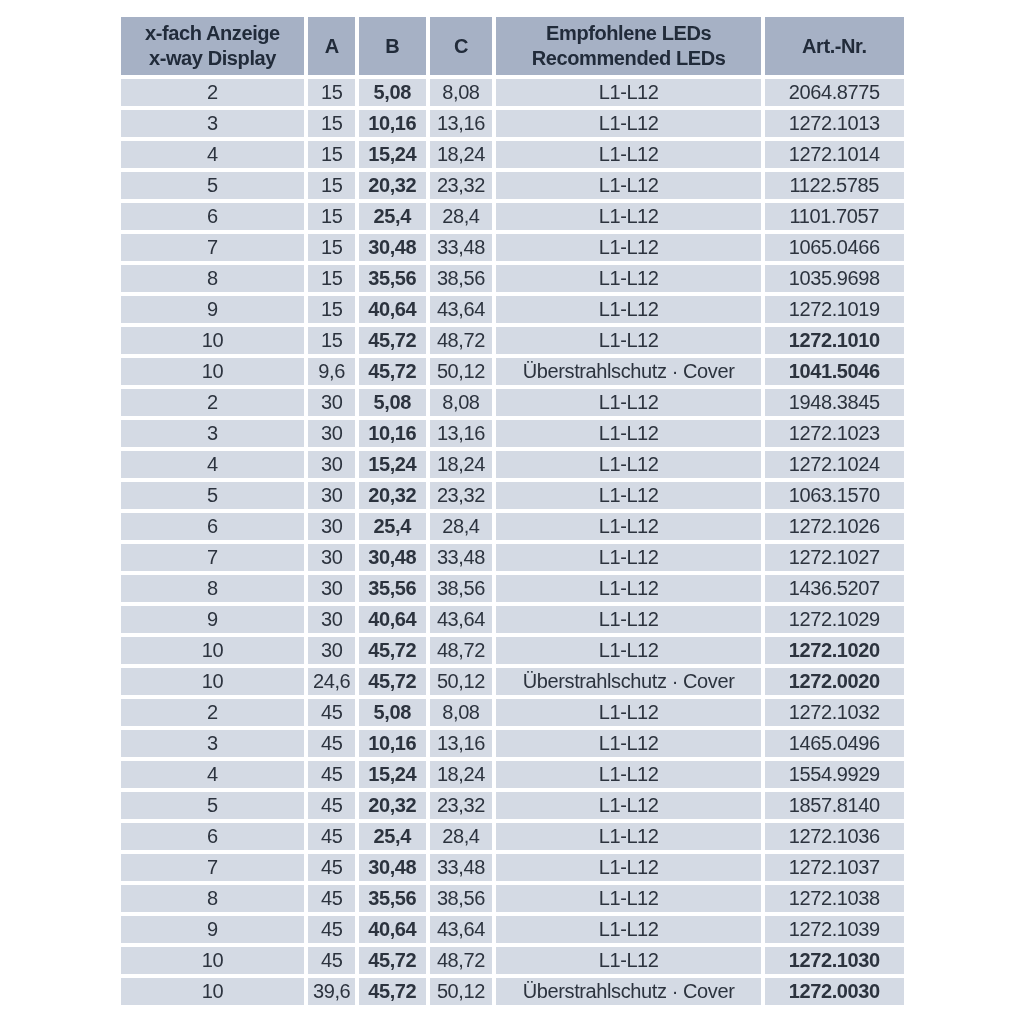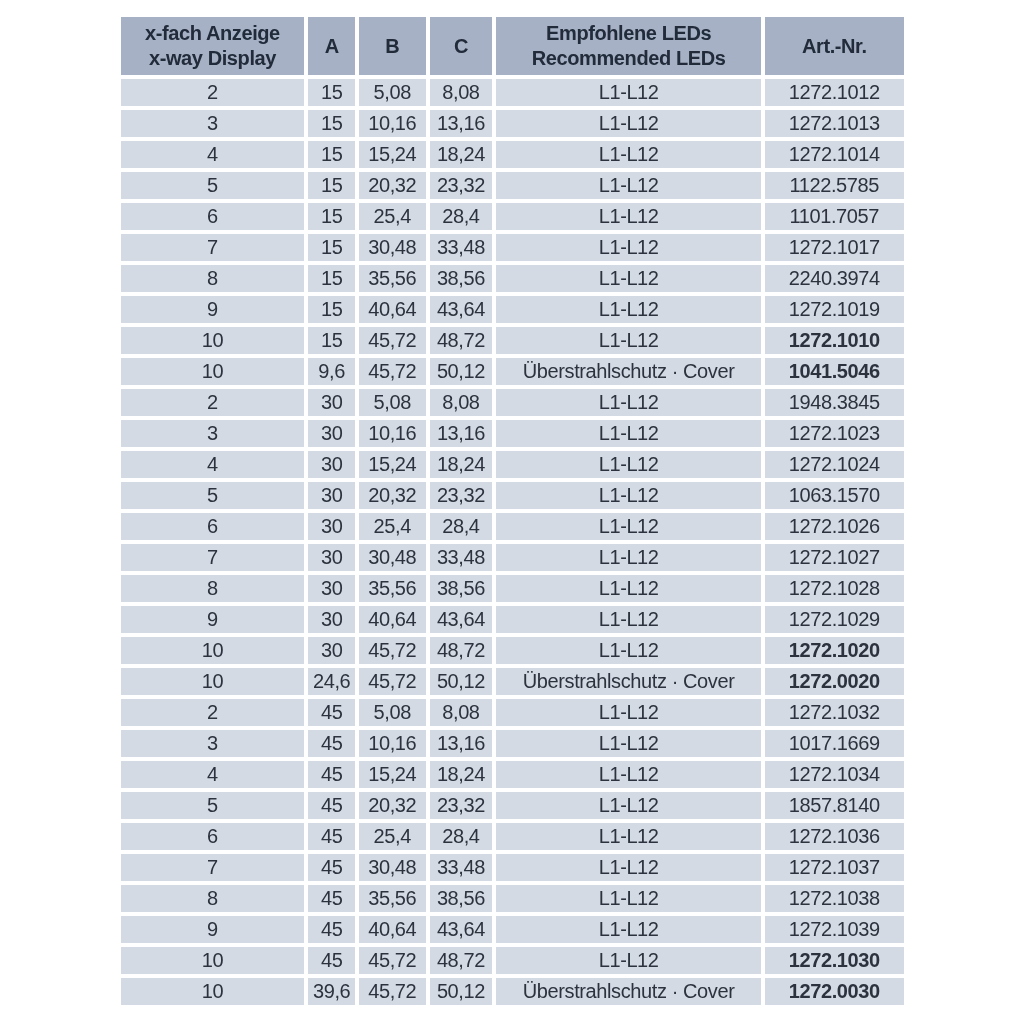--- a/index.html
+++ b/index.html
@@ -43,21 +43,21 @@
     letter-spacing:-0.4px;
     height:27px;
     text-align:center;
     vertical-align:middle;
     white-space:nowrap;
     overflow:hidden;
   }
   .spec-table td.bold{font-weight:bold;}
   .col-display{width:182px;}
   .col-a{width:46px;}
-  .col-b{width:66px;}
+  .col-b{width:66px;font-weight:bold;}
   .col-c{width:62px;}
   .col-leds{width:262px;}
   .col-art{width:137px;}
   .hdr-line{display:block;}
 </style>
 </head>
 <body>
 
 <table class="spec-table">
   <thead>
@@ -76,21 +76,21 @@
       <th class="col-art">Art.-Nr.</th>
     </tr>
   </thead>
   <tbody>
       <tr>
     <td class="col-display">2</td>
     <td class="col-a">15</td>
     <td class="col-b">5,08</td>
     <td class="col-c">8,08</td>
     <td class="col-leds">L1-L12</td>
-    <td class="col-art">1272.1012</td>
+    <td class="col-art">2064.8775</td>
   </tr>
       <tr>
     <td class="col-display">3</td>
     <td class="col-a">15</td>
     <td class="col-b">10,16</td>
     <td class="col-c">13,16</td>
     <td class="col-leds">L1-L12</td>
     <td class="col-art">1272.1013</td>
   </tr>
       <tr>
@@ -116,29 +116,29 @@
     <td class="col-c">28,4</td>
     <td class="col-leds">L1-L12</td>
     <td class="col-art">1101.7057</td>
   </tr>
       <tr>
     <td class="col-display">7</td>
     <td class="col-a">15</td>
     <td class="col-b">30,48</td>
     <td class="col-c">33,48</td>
     <td class="col-leds">L1-L12</td>
-    <td class="col-art">1272.1017</td>
+    <td class="col-art">1065.0466</td>
   </tr>
       <tr>
     <td class="col-display">8</td>
     <td class="col-a">15</td>
     <td class="col-b">35,56</td>
     <td class="col-c">38,56</td>
     <td class="col-leds">L1-L12</td>
-    <td class="col-art">2240.3974</td>
+    <td class="col-art">1035.9698</td>
   </tr>
       <tr>
     <td class="col-display">9</td>
     <td class="col-a">15</td>
     <td class="col-b">40,64</td>
     <td class="col-c">43,64</td>
     <td class="col-leds">L1-L12</td>
     <td class="col-art">1272.1019</td>
   </tr>
       <tr>
@@ -204,21 +204,21 @@
     <td class="col-c">33,48</td>
     <td class="col-leds">L1-L12</td>
     <td class="col-art">1272.1027</td>
   </tr>
       <tr>
     <td class="col-display">8</td>
     <td class="col-a">30</td>
     <td class="col-b">35,56</td>
     <td class="col-c">38,56</td>
     <td class="col-leds">L1-L12</td>
-    <td class="col-art">1272.1028</td>
+    <td class="col-art">1436.5207</td>
   </tr>
       <tr>
     <td class="col-display">9</td>
     <td class="col-a">30</td>
     <td class="col-b">40,64</td>
     <td class="col-c">43,64</td>
     <td class="col-leds">L1-L12</td>
     <td class="col-art">1272.1029</td>
   </tr>
       <tr>
@@ -244,29 +244,29 @@
     <td class="col-c">8,08</td>
     <td class="col-leds">L1-L12</td>
     <td class="col-art">1272.1032</td>
   </tr>
       <tr>
     <td class="col-display">3</td>
     <td class="col-a">45</td>
     <td class="col-b">10,16</td>
     <td class="col-c">13,16</td>
     <td class="col-leds">L1-L12</td>
-    <td class="col-art">1017.1669</td>
+    <td class="col-art">1465.0496</td>
   </tr>
       <tr>
     <td class="col-display">4</td>
     <td class="col-a">45</td>
     <td class="col-b">15,24</td>
     <td class="col-c">18,24</td>
     <td class="col-leds">L1-L12</td>
-    <td class="col-art">1272.1034</td>
+    <td class="col-art">1554.9929</td>
   </tr>
       <tr>
     <td class="col-display">5</td>
     <td class="col-a">45</td>
     <td class="col-b">20,32</td>
     <td class="col-c">23,32</td>
     <td class="col-leds">L1-L12</td>
     <td class="col-art">1857.8140</td>
   </tr>
       <tr>

